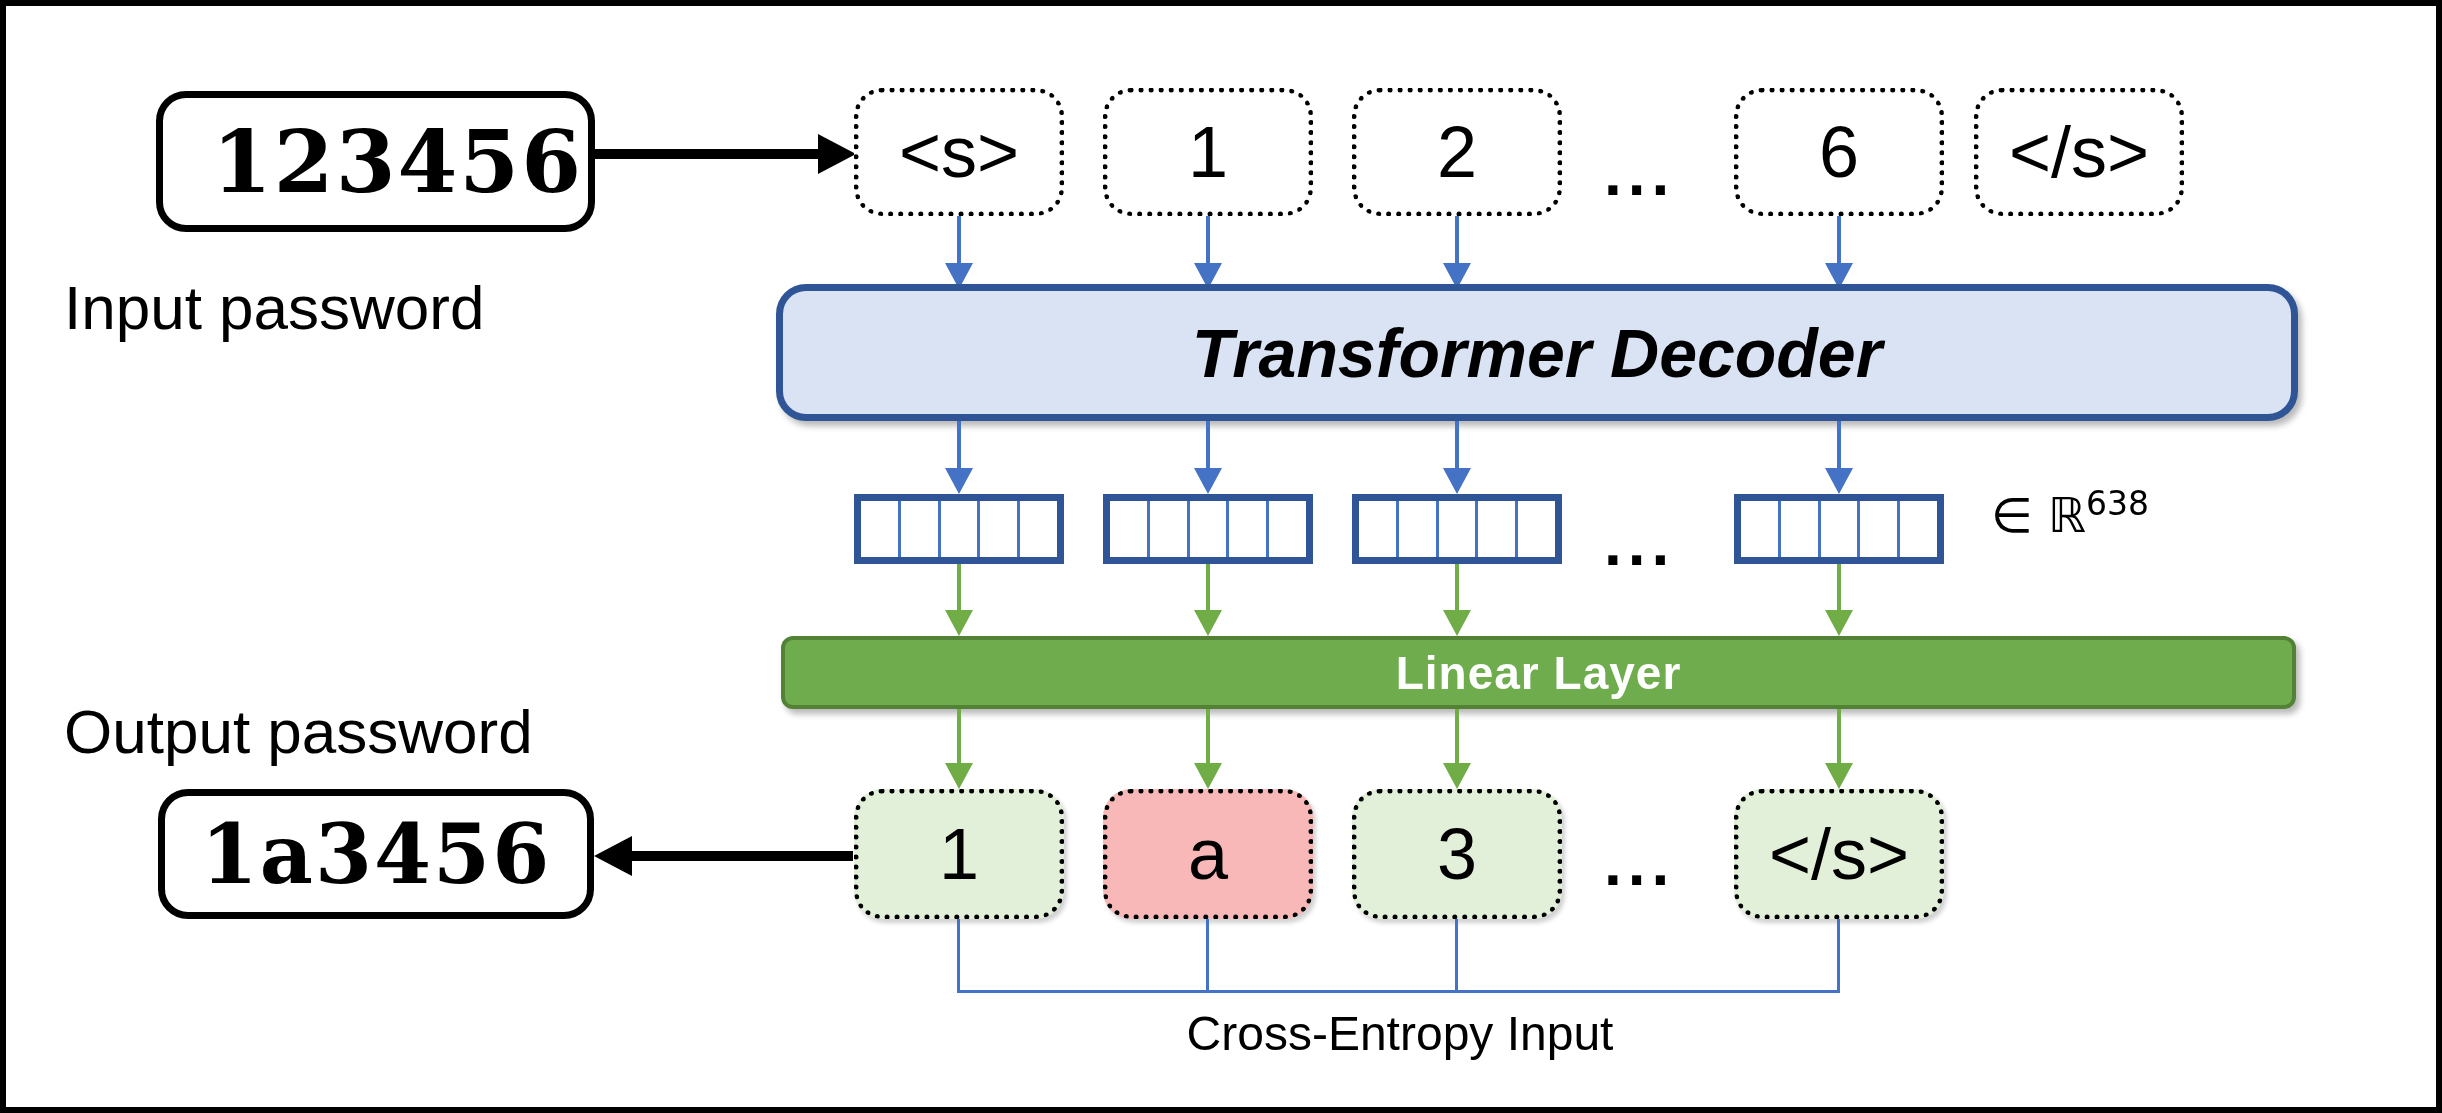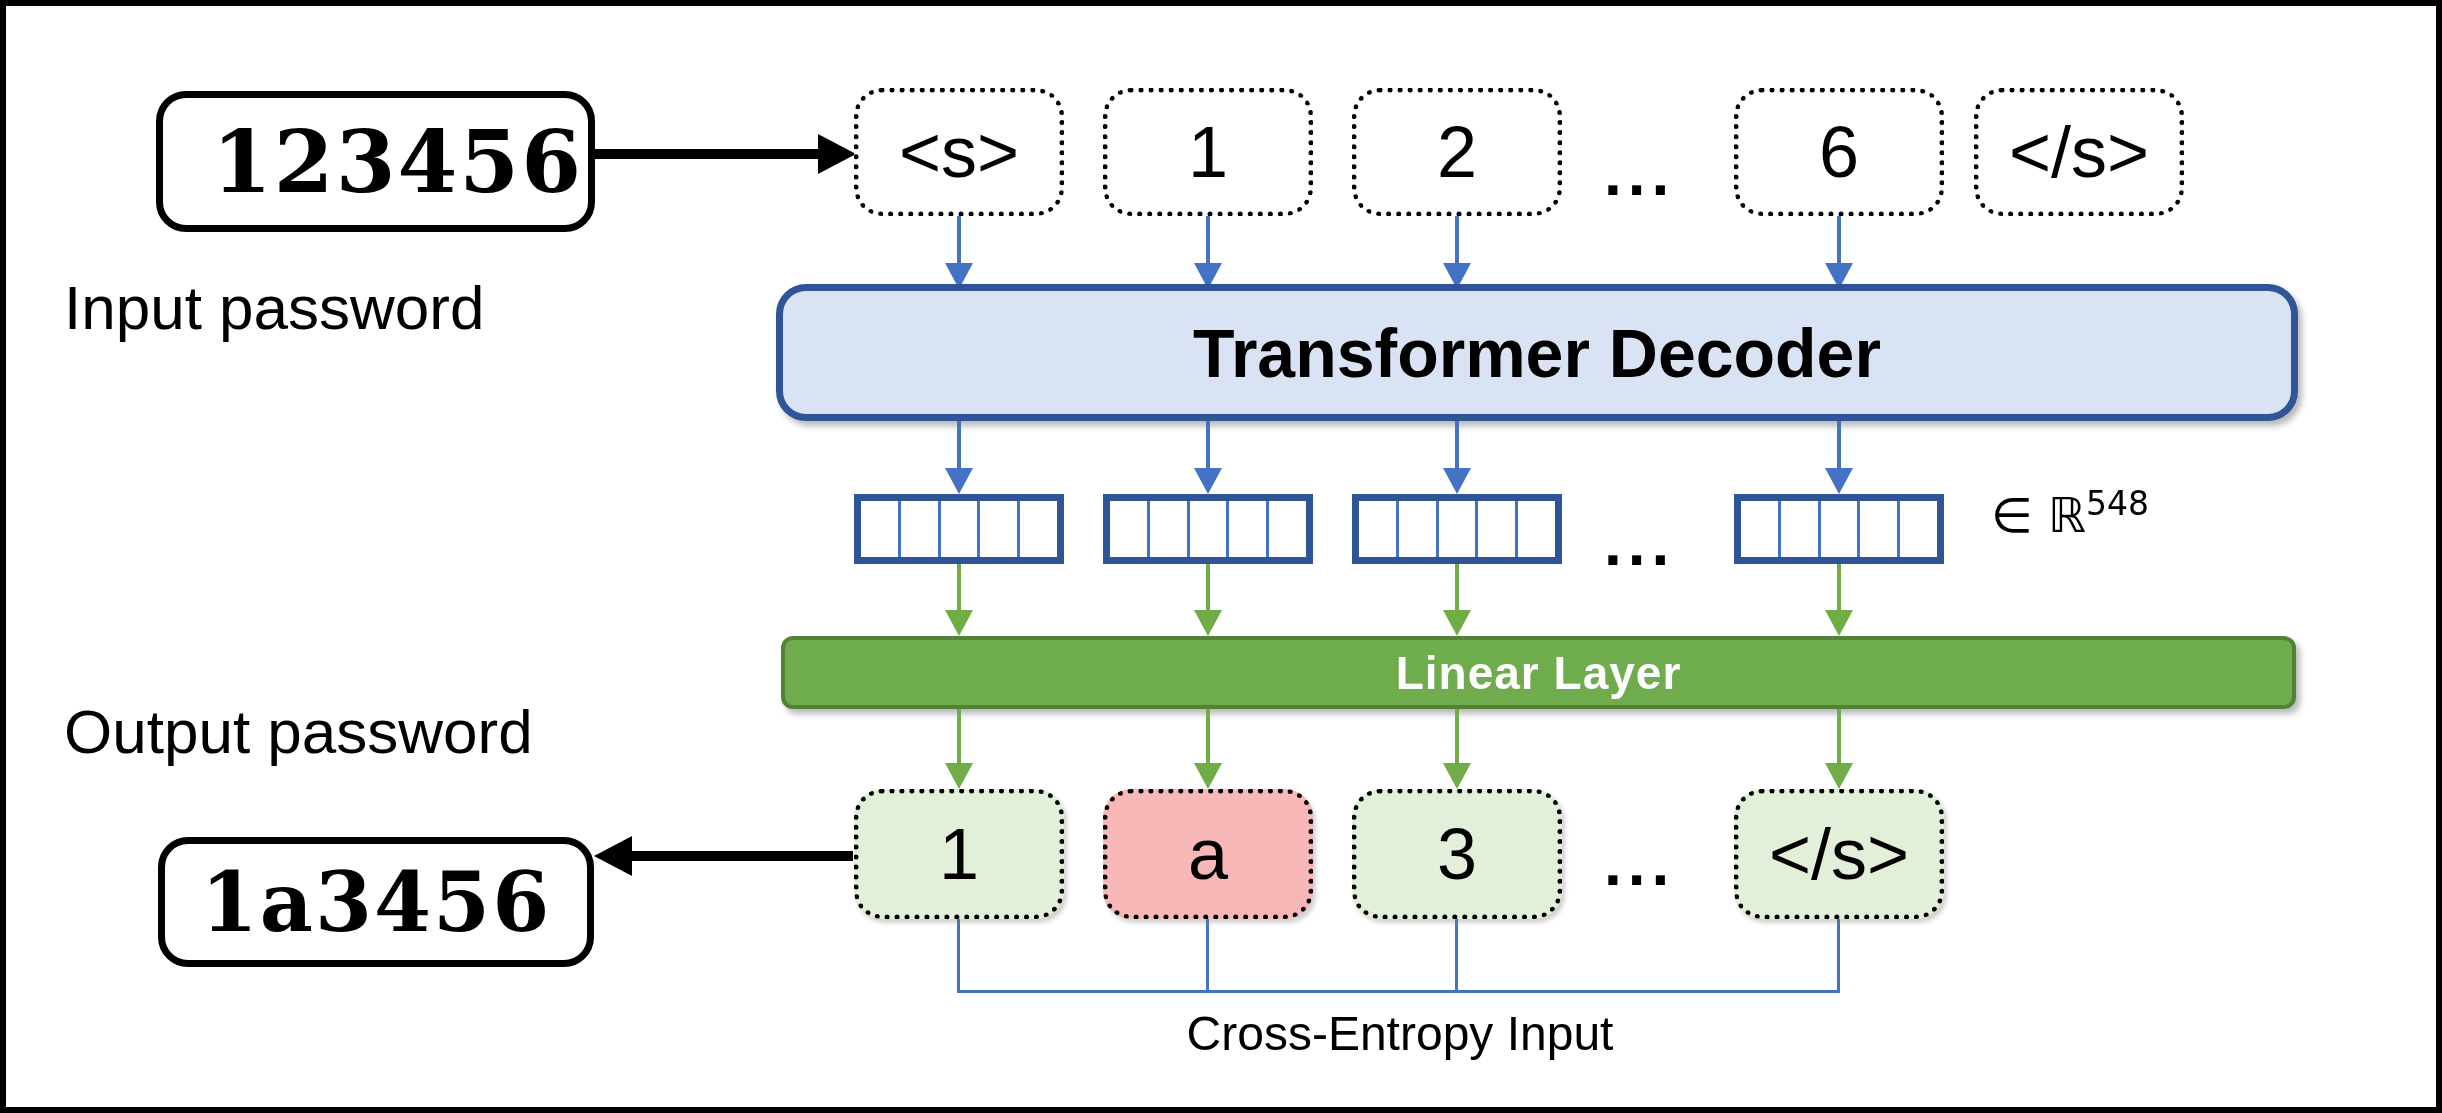--- a/index.html
+++ b/index.html
@@ -61,21 +61,21 @@
   
   .transformer{
     position:absolute;
     box-sizing:border-box;
     left:770px;top:278px;width:1522px;height:137px;
     background:#dae3f3;
     border:7px solid #2f5597;
     border-radius:30px;
     box-shadow:4px 5px 6px rgba(0,0,0,0.28);
     display:flex;align-items:center;justify-content:center;
-    font-size:68px;font-weight:700;color:#000;
+    font-size:68px;font-weight:700;color:#000;font-style:italic;
   }
   .linear{
     position:absolute;
     box-sizing:border-box;
     left:775px;top:630px;width:1515px;height:73px;
     background:#6fac4d;
     border:4px solid #538135;
     border-radius:12px;
     box-shadow:4px 5px 6px rgba(0,0,0,0.28);
     display:flex;align-items:center;justify-content:center;
@@ -223,21 +223,21 @@
   <div class="dots" style="left:1598px;top:505px;">...</div>
   <div class="vec" style="left:1728px;top:488px;">
     <div class="cell"></div>
       <div class="cell"></div>
       <div class="cell"></div>
       <div class="cell"></div>
       <div class="cell"></div>
     </div>
 
   <div class="dimnote" style="left:1985px;top:478px;">
-    <span>∈ ℝ</span><sup>548</sup>
+    <span>∈ ℝ</span><sup>638</sup>
   </div>
 
   <div class="varrow greenA" style="left:939px;top:558px;height:72px;">
       <div class="line" style="height:46px;"></div>
       <div class="head"></div>
     </div>
   <div class="varrow greenA" style="left:1188px;top:558px;height:72px;">
       <div class="line" style="height:46px;"></div>
       <div class="head"></div>
     </div>
@@ -282,21 +282,21 @@
     </div>
   <div class="dots" style="left:1598px;top:825px;">...</div>
   <div class="tok out green" style="left:1728px;top:783px;">
     <span>&lt;/s&gt;</span>
     </div>
 
   <div class="headL" style="left:588px;top:830px;"></div>
   <div class="hline" style="left:624px;top:845px;width:223px;"></div>
 
   <div class="sidelabel" style="left:58px;top:662px;">Output password</div>
-  <div class="pwbox" style="left:152px;top:783px;width:436px;height:130px;font-size:82px;margin-top:48px;">
+  <div class="pwbox" style="left:152px;top:783px;width:436px;height:130px;font-size:82px;">
     <span>1a3456</span>
   </div>
 
   <div class="bline" style="left:951px;top:913px;width:3px;height:74px;"></div>
   <div class="bline" style="left:1200px;top:913px;width:3px;height:74px;"></div>
   <div class="bline" style="left:1449px;top:913px;width:3px;height:74px;"></div>
   <div class="bline" style="left:1831px;top:913px;width:3px;height:74px;"></div>
   <div class="bline" style="left:951px;top:984px;width:883px;height:3px;"></div>
 
   <div class="loss-label">Cross-Entropy Input</div>

